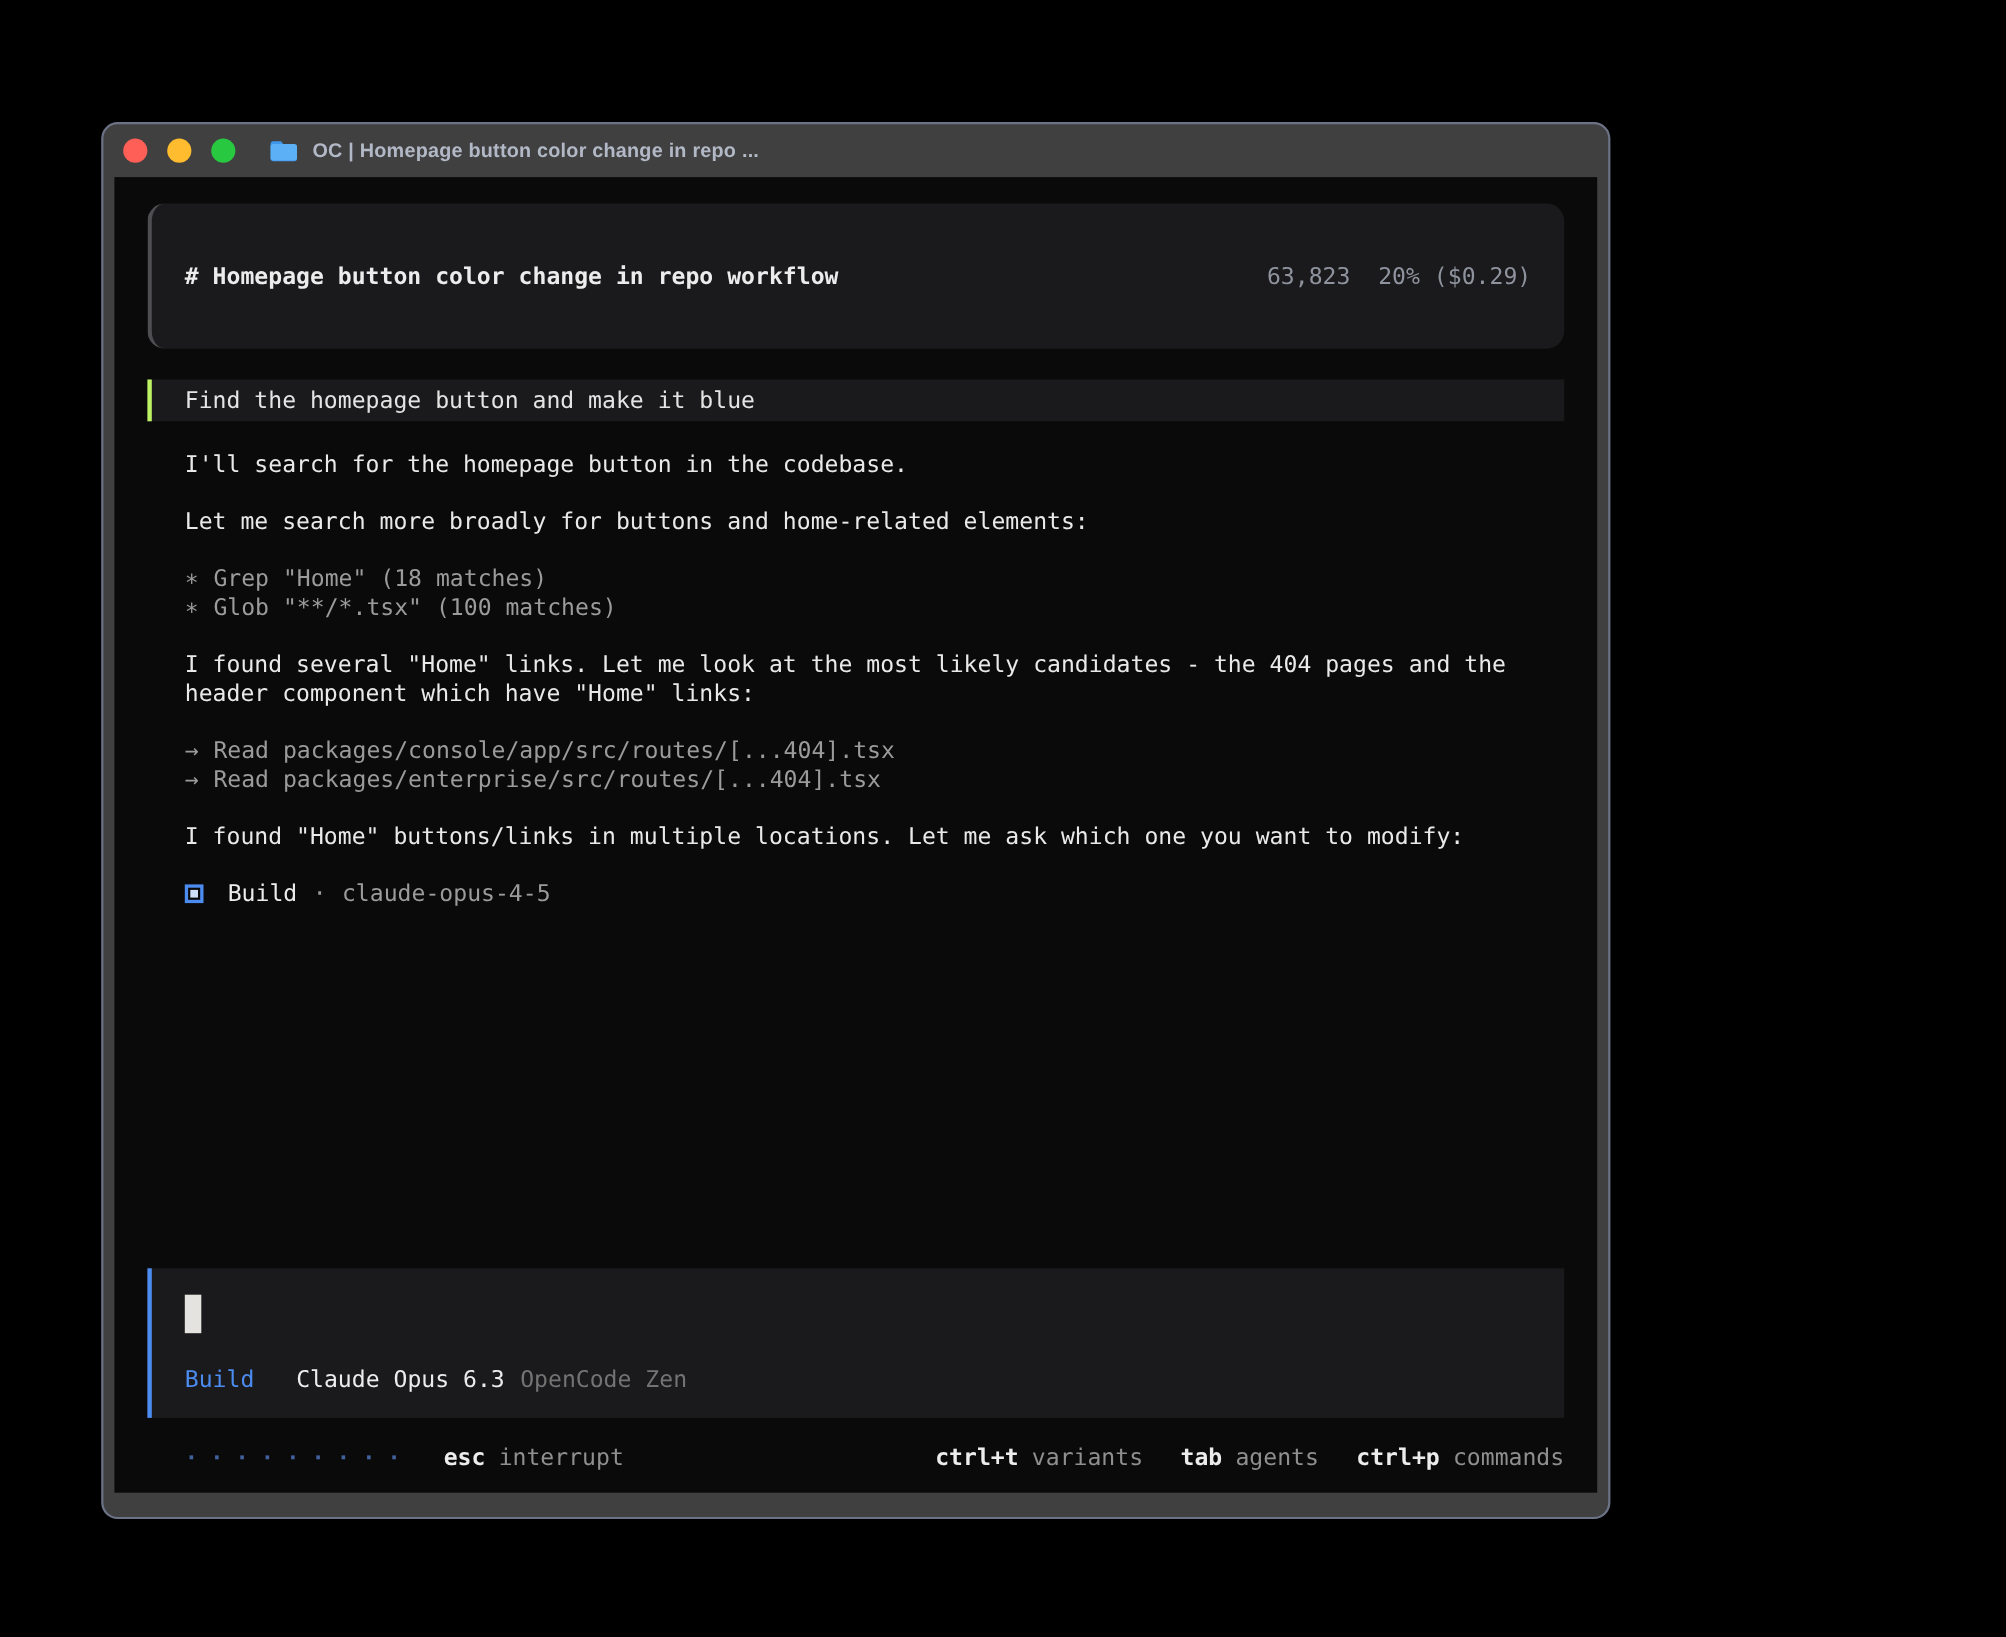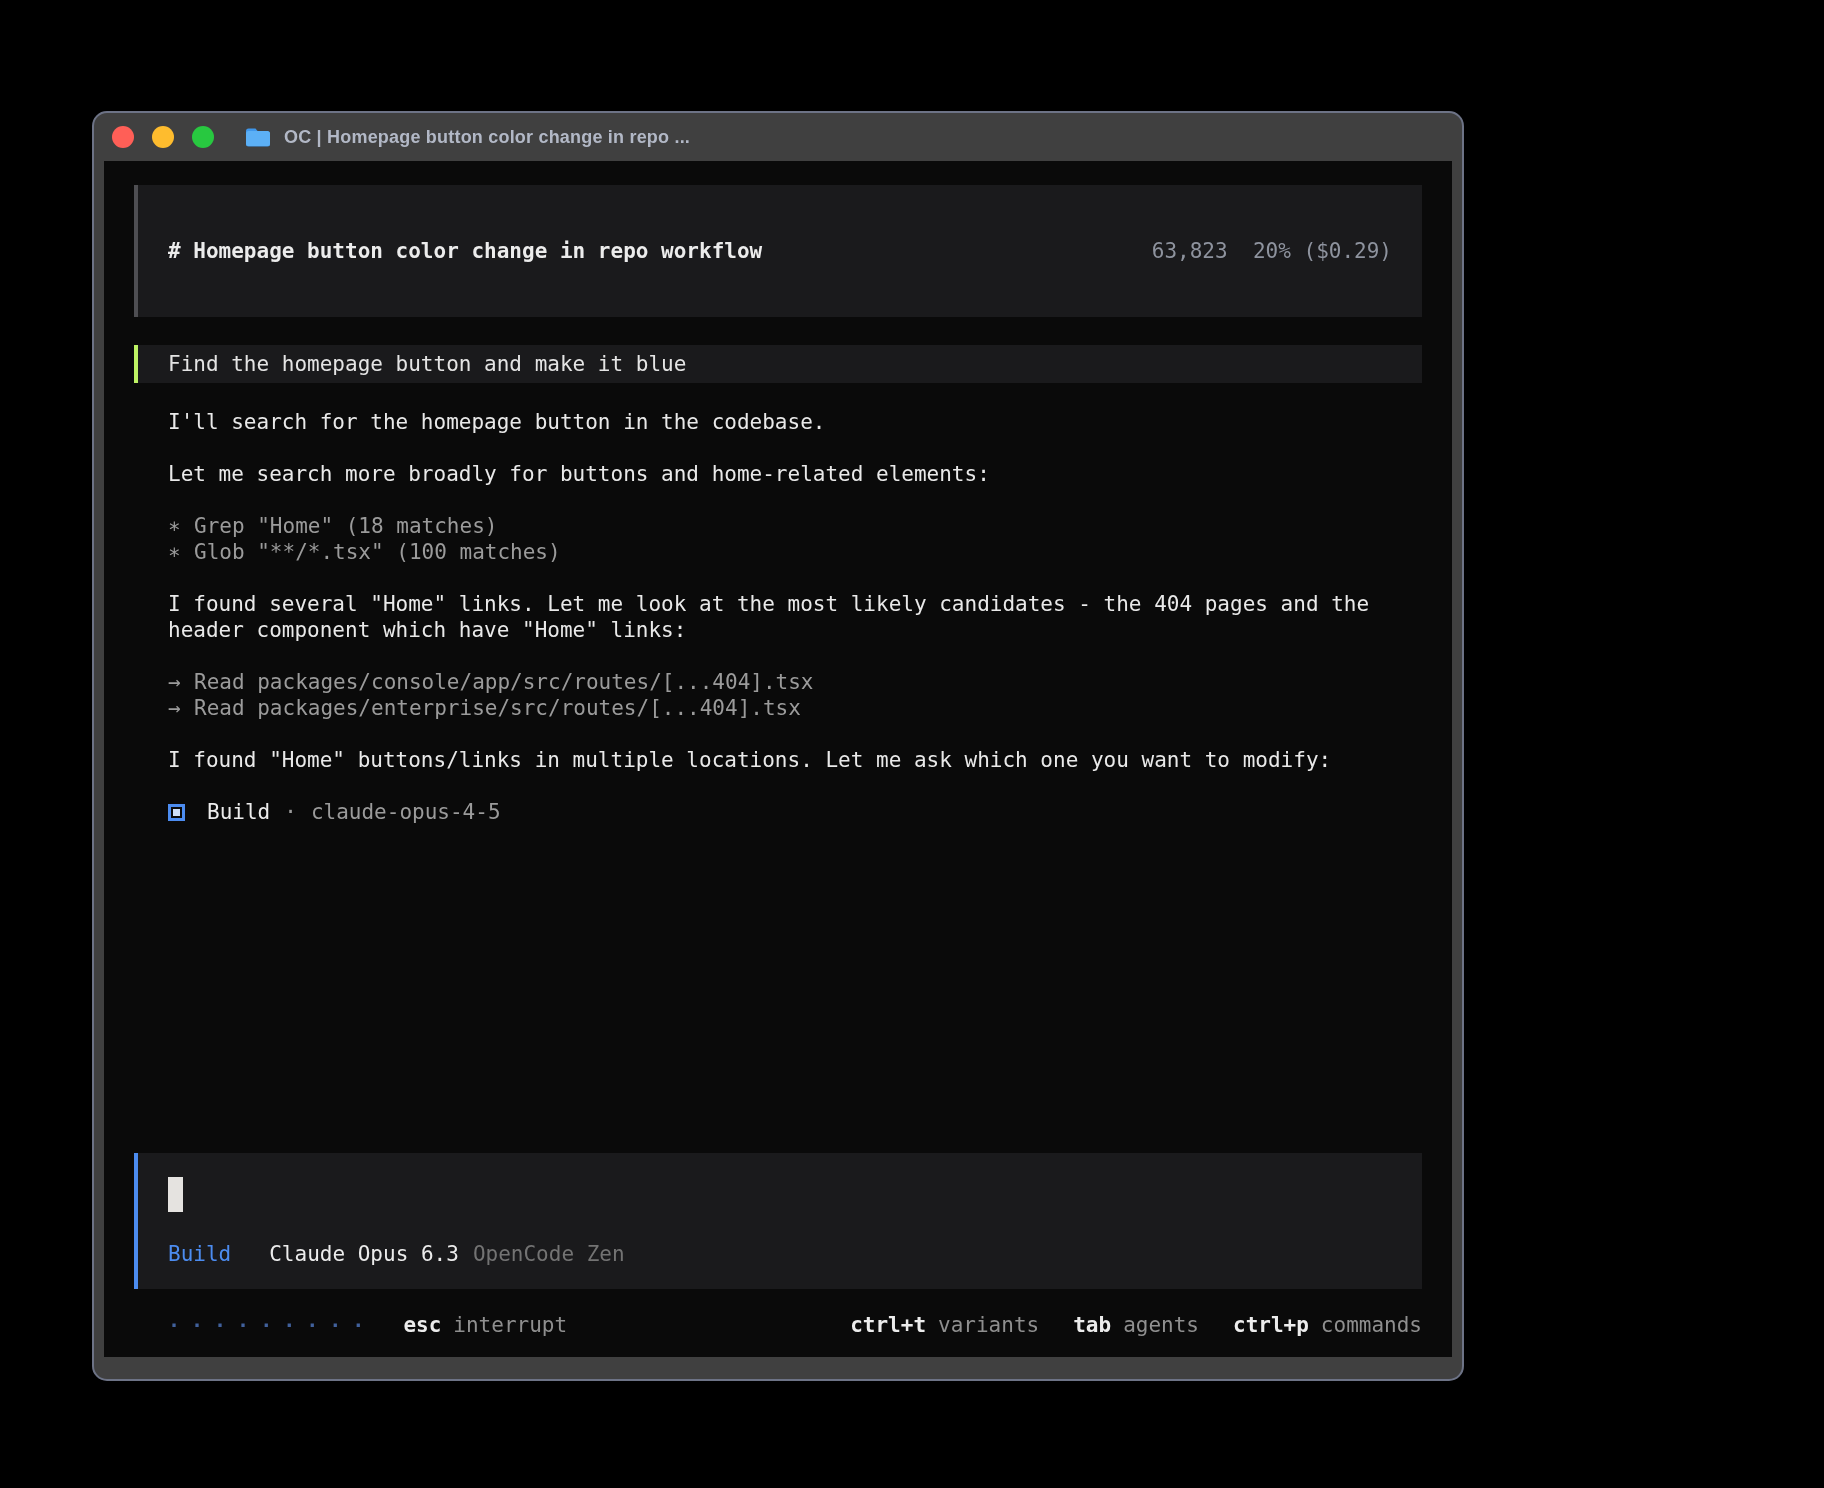--- a/index.html
+++ b/index.html
@@ -39,21 +39,21 @@
     padding: 24px 30px 18px 30px;
     overflow: hidden;
     font-size: 21px; line-height: 26px; color: #e9e9e9;
   }
 
   
   .block { background: #1a1a1c; }
   .header-block {
     border-left: 4px solid #4e4e52;
     padding: 27px 30px;
-    display: flex; justify-content: space-between; align-items: center;
+    display: flex; justify-content: space-between; align-items: center; border-radius: 16px;
   }
   .header-title { font-weight: 700; color: #ececec; }
   .header-meta { color: #8e939e; white-space: pre; }
   .user-block {
     margin-top: 28px;
     border-left: 4px solid #bef264;
     padding: 6px 30px;
     color: #e4e4e4;
   }
 

